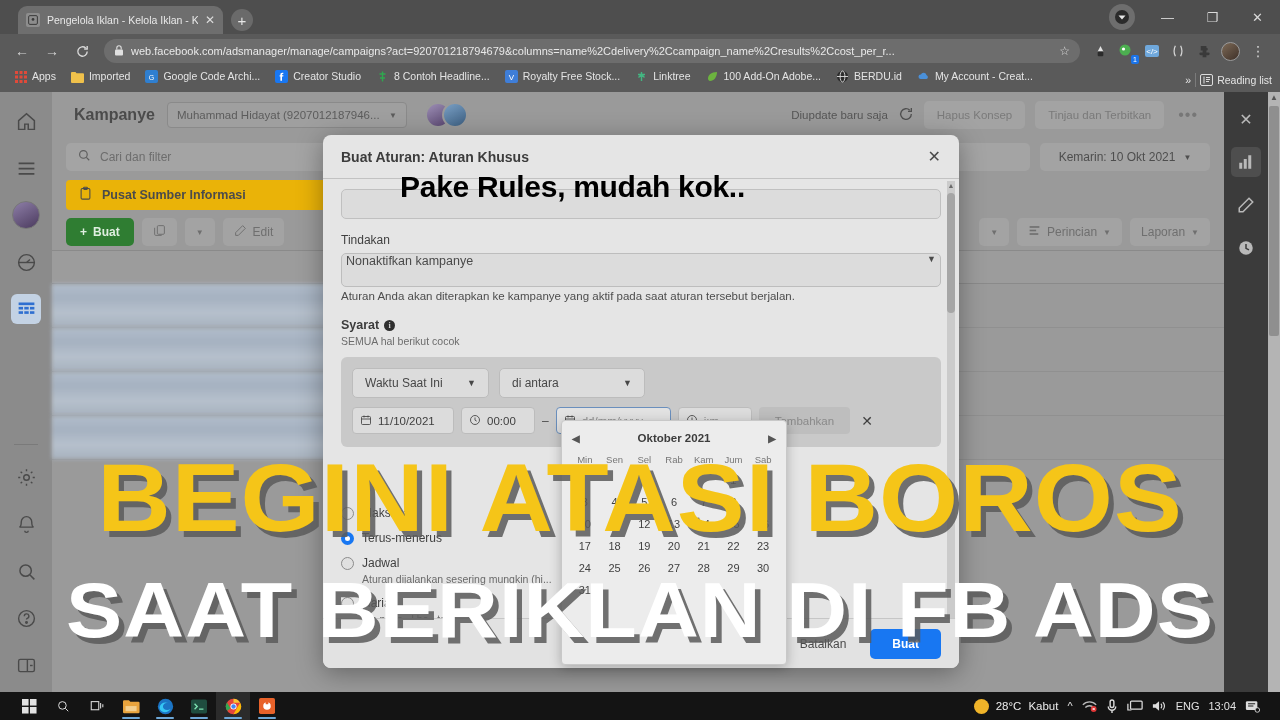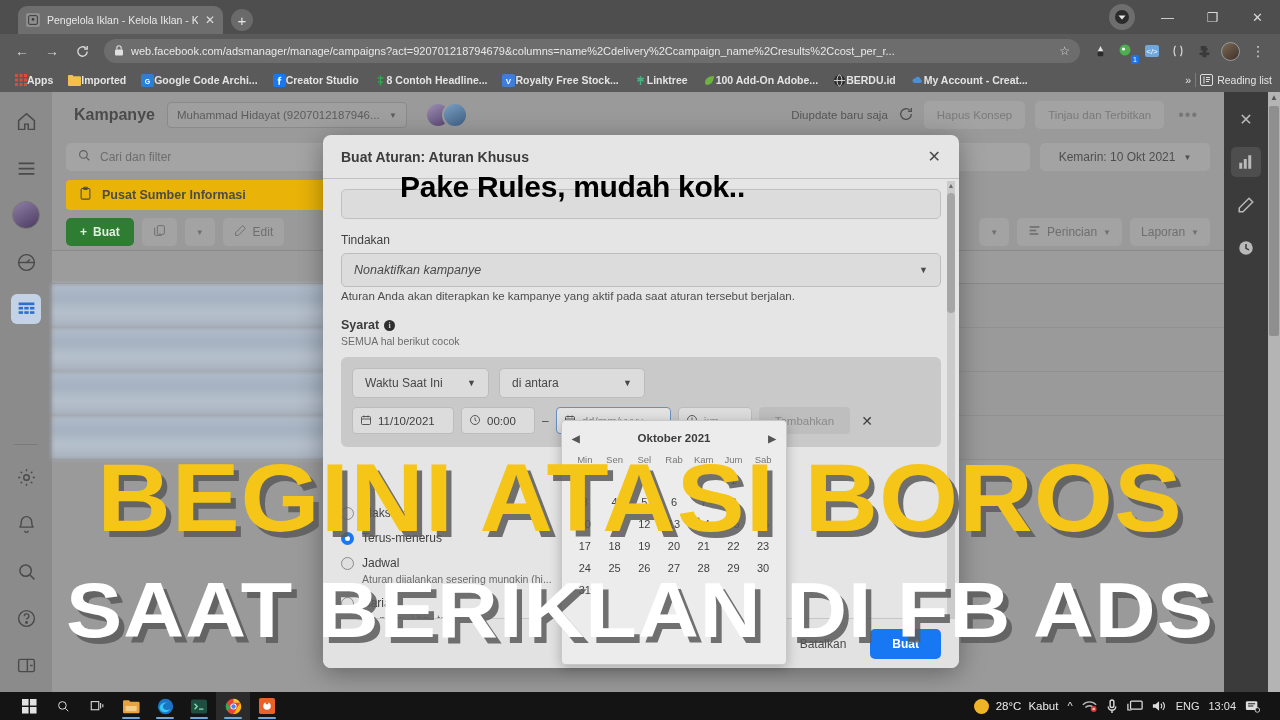--- a/index.html
+++ b/index.html
@@ -40,21 +40,21 @@
   .lock { font-size:9px; color:#ddd; }
   .star { color:#d8d8d8; font-size:12px; margin-left:auto; }
   .ext-ico { width:24px; height:24px; display:flex; align-items:center; justify-content:center;
              position:relative; }
   .ext-badge { position:absolute; bottom:-1px; right:-1px; background:#1a73e8; color:#fff;
                font-size:7px; border-radius:2px; padding:0 2px; line-height:9px; }
   .avatar-ext { width:19px; height:19px; border-radius:50%;
                 background:linear-gradient(140deg,#7d6a57,#3e3028); border:1px solid #9a9a9a; }
 
   .bookmarks { height:24px; background:#5a5a5a; display:flex; align-items:center; padding:0 8px; gap:3px; }
-  .bm { display:flex; align-items:center; padding:0 6px; height:20px;font-weight:bold; }
+  .bm { display:flex; align-items:flex-start; gap:5px; padding:0 6px; height:20px; }
   .bm-label { font-size:10.5px; color:#e4e4e4; white-space:nowrap; }
   .bm-ico { width:13px; height:13px; flex:0 0 auto; display:flex; align-items:center; justify-content:center; }
   .bm-right { margin-left:auto; display:flex; align-items:center; gap:4px; }
   .bm-sep { width:1px; height:14px; background:#7b7b7b; }
 
   
   .page { position:absolute; top:92px; left:0; width:1280px; height:600px; background:#8f8f8f;
           overflow:hidden; }
 
   .railbar { position:absolute; left:0; top:0; width:52px; height:600px; background:#8b8b8b;
@@ -143,21 +143,21 @@
            overflow:hidden; }
   .modal-head { height:44px; display:flex; align-items:center; padding:0 18px;
                 border-bottom:1px solid #c2c2c2; }
   .modal-title { font-size:14px; font-weight:bold; color:#3c3c3c; }
   .modal-x { margin-left:auto; font-size:16px; color:#4a4a4a; }
   .modal-body { position:relative; height:489px; padding:10px 18px 0 18px; overflow:hidden; }
   .ghost-field { height:30px; border:1px solid #c0c0c0; border-radius:5px; background:#dcdcdc; }
 
   .fld-label { font-size:12px; color:#3f3f3f; margin:14px 0 6px; }
   .select-lg { height:34px; background:#dcdcdc; border:1px solid #bdbdbd; border-radius:5px;
-               display:flex; align-items:center; padding:0 12px; font-size:12.5px; color:#4a4a4a;font-style:italic; }
+               display:flex; padding:0 4px; font-size:12.5px; color:#4a4a4a; }
   .select-lg .caret { margin-left:auto; font-size:9px; }
   .help-note { font-size:11.5px; color:#4d4d4d; margin-top:3px; }
 
   .sec-title { font-size:12.5px; font-weight:bold; color:#3c3c3c; margin-top:16px;
                display:flex; align-items:center; gap:5px; }
   .info-dot { width:11px; height:11px; border-radius:50%; background:#2f2f2f; color:#d4d4d4;
               font-size:8px; font-weight:bold; display:inline-flex; align-items:center;
               justify-content:center; font-family:"Liberation Serif", serif; }
   .sec-sub { font-size:10.5px; color:#6c6c6c; margin-top:3px; }
 

